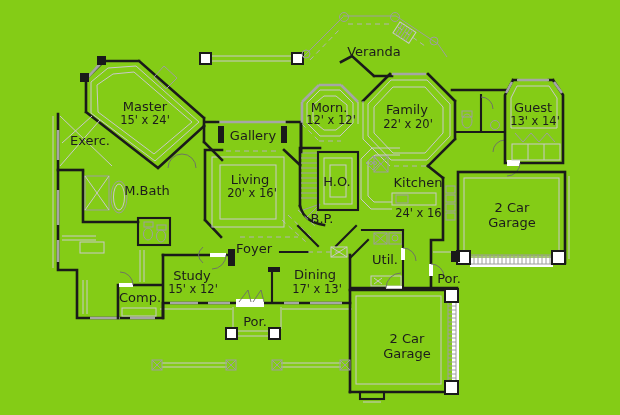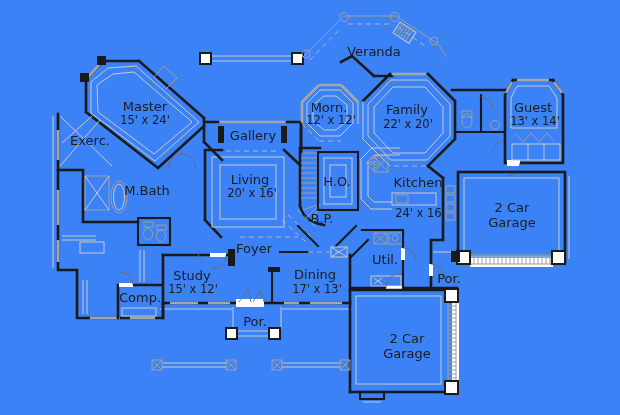--- a/index.html
+++ b/index.html
@@ -1,16 +1,16 @@
 <!DOCTYPE html>
 <html><head>
 <meta charset="utf-8">
 <style>
   html,body{margin:0;padding:0;background:#ffffff;}
-  .stage{position:relative;width:620px;height:415px;background:#3b82f6;overflow:hidden;}
+  .stage{position:relative;width:620px;height:415px;background:#84cc16;overflow:hidden;}
   svg{display:block;}
   
   .w   {stroke:#1a1a1a;stroke-width:2.6;fill:none;stroke-linecap:square;}
   .w2  {stroke:#1a1a1a;stroke-width:2.1;fill:none;stroke-linecap:square;}
   .win {stroke:#a6a6a6;stroke-width:2.6;fill:none;stroke-linecap:butt;}
   .d   {stroke:#c9c9c9;stroke-width:1;fill:none;}
   .d2  {stroke:#9e9e9e;stroke-width:1;fill:none;}
   .dash{stroke:#b3b3b3;stroke-width:1;fill:none;stroke-dasharray:5 4;}
   .door{stroke:#6b6b6b;stroke-width:0.9;fill:none;}
   .post{fill:#ffffff;stroke:#1a1a1a;stroke-width:2;}

